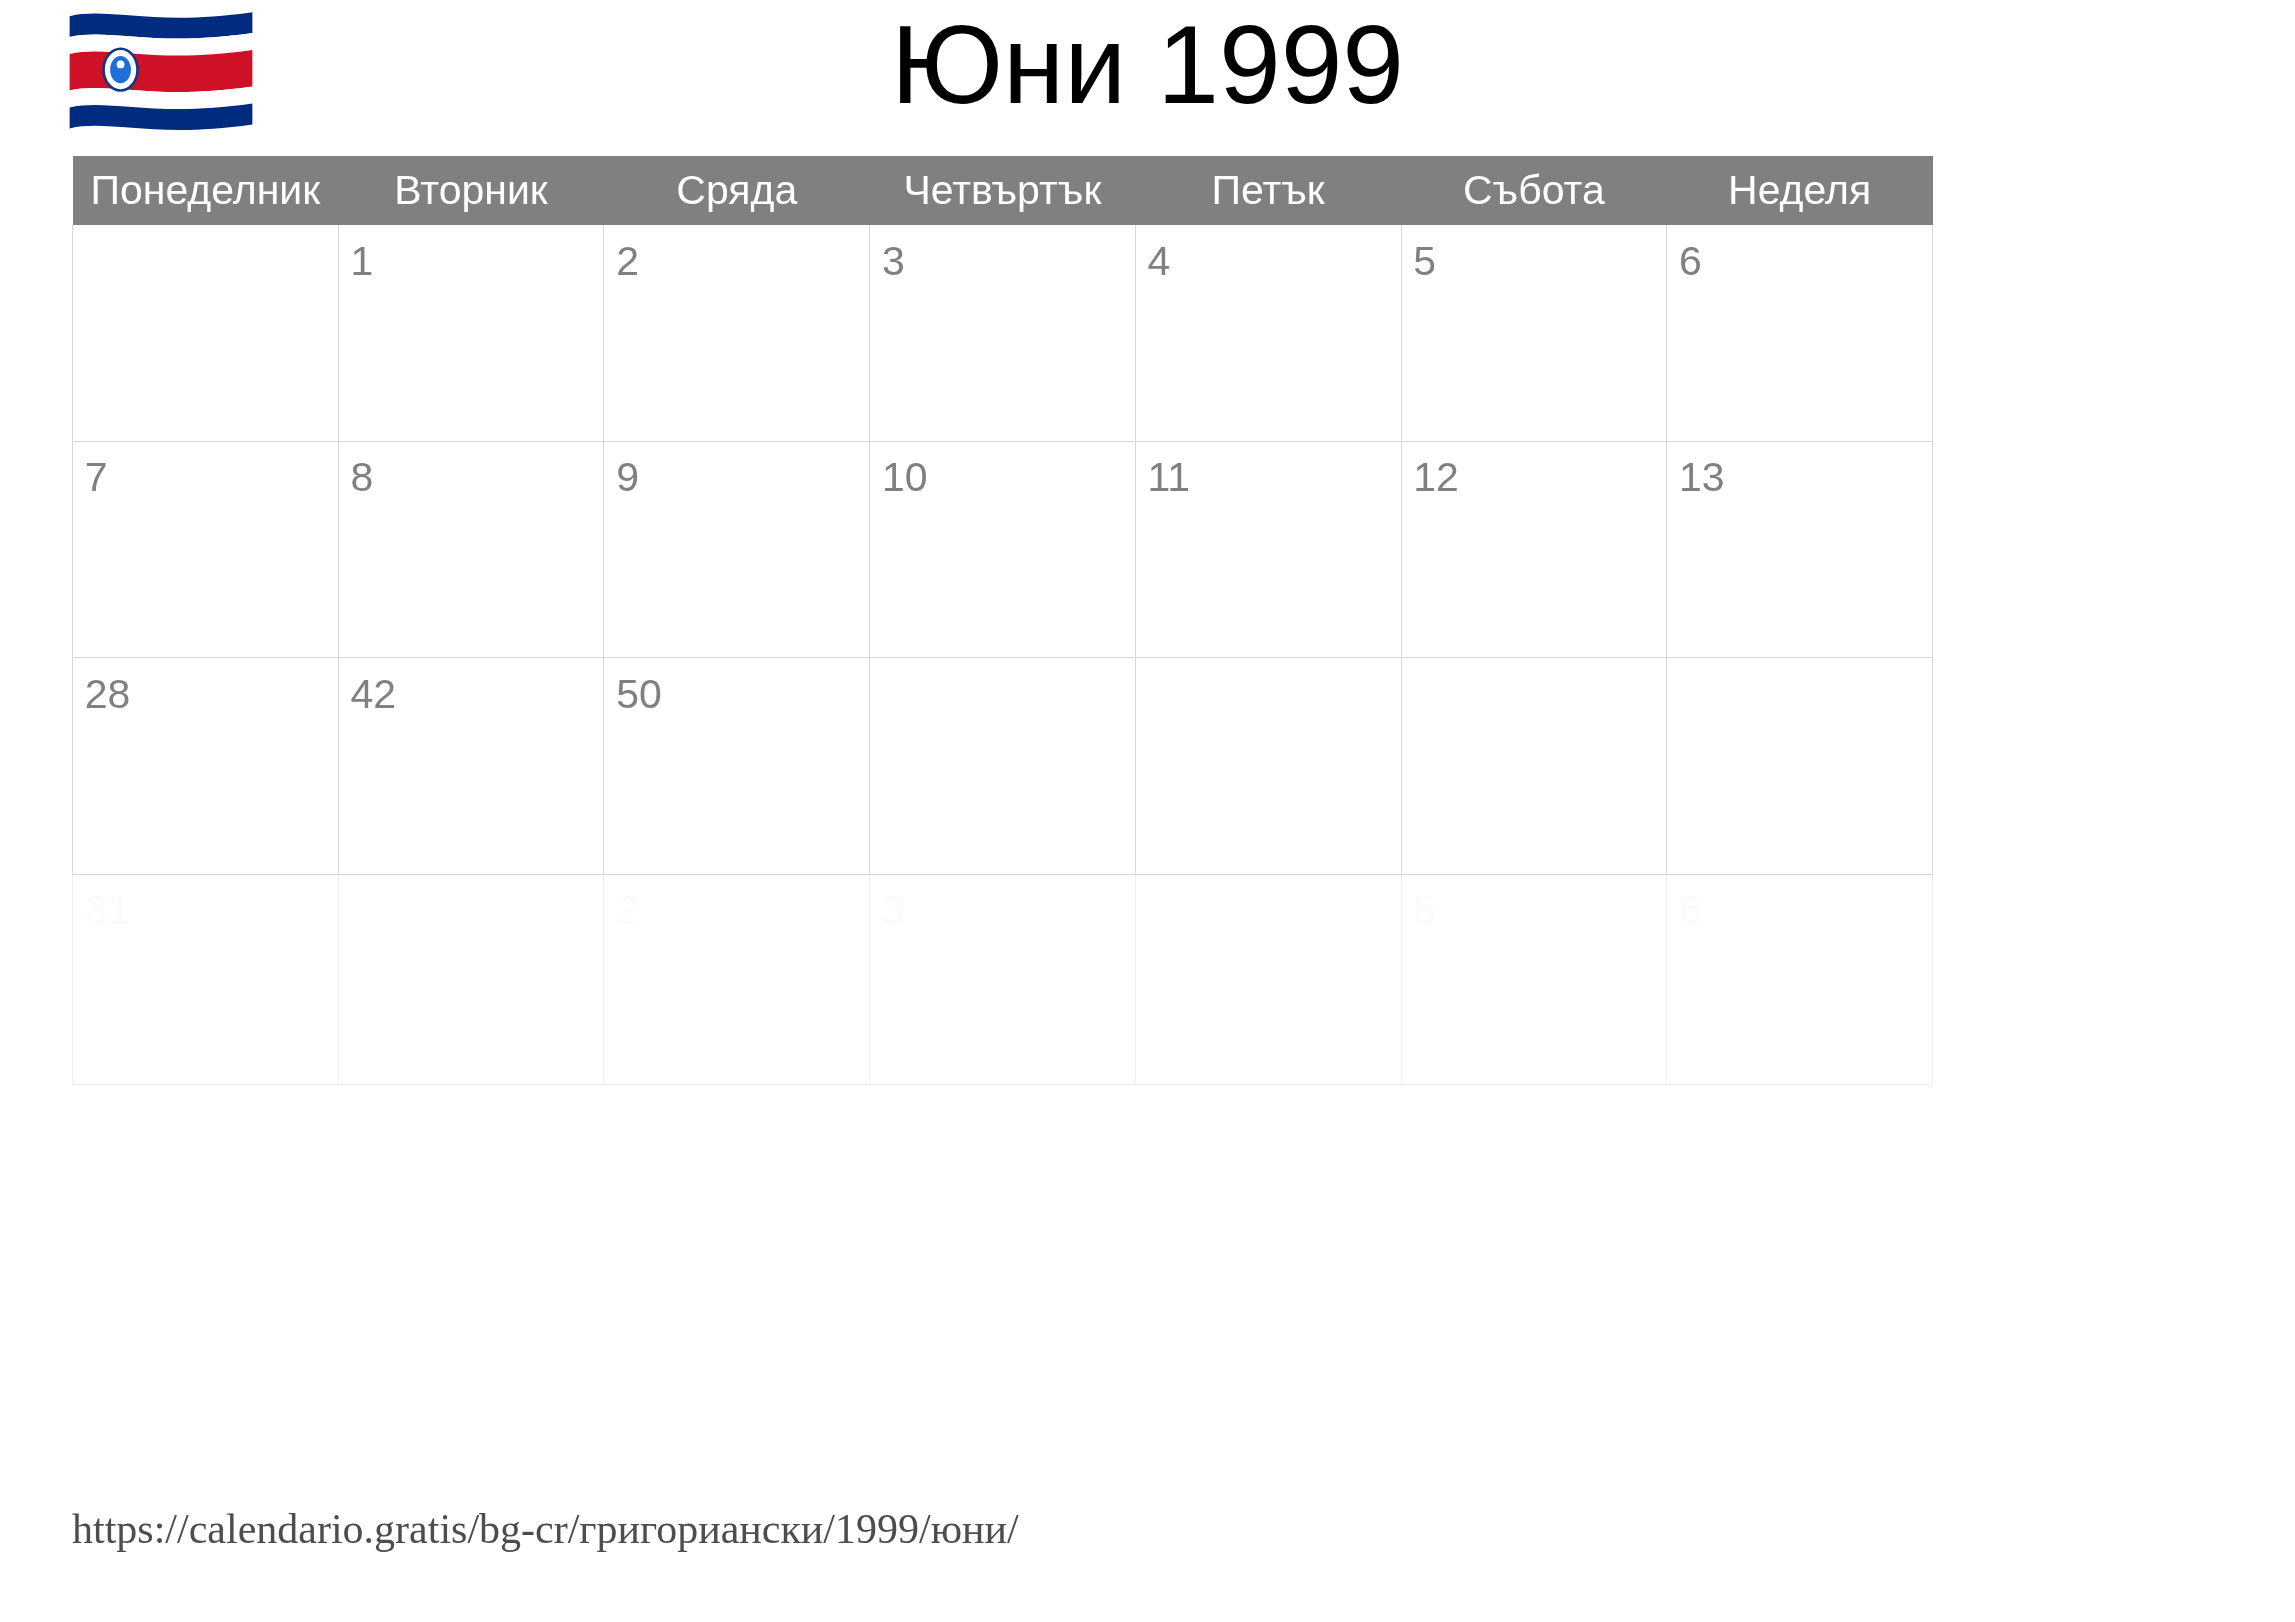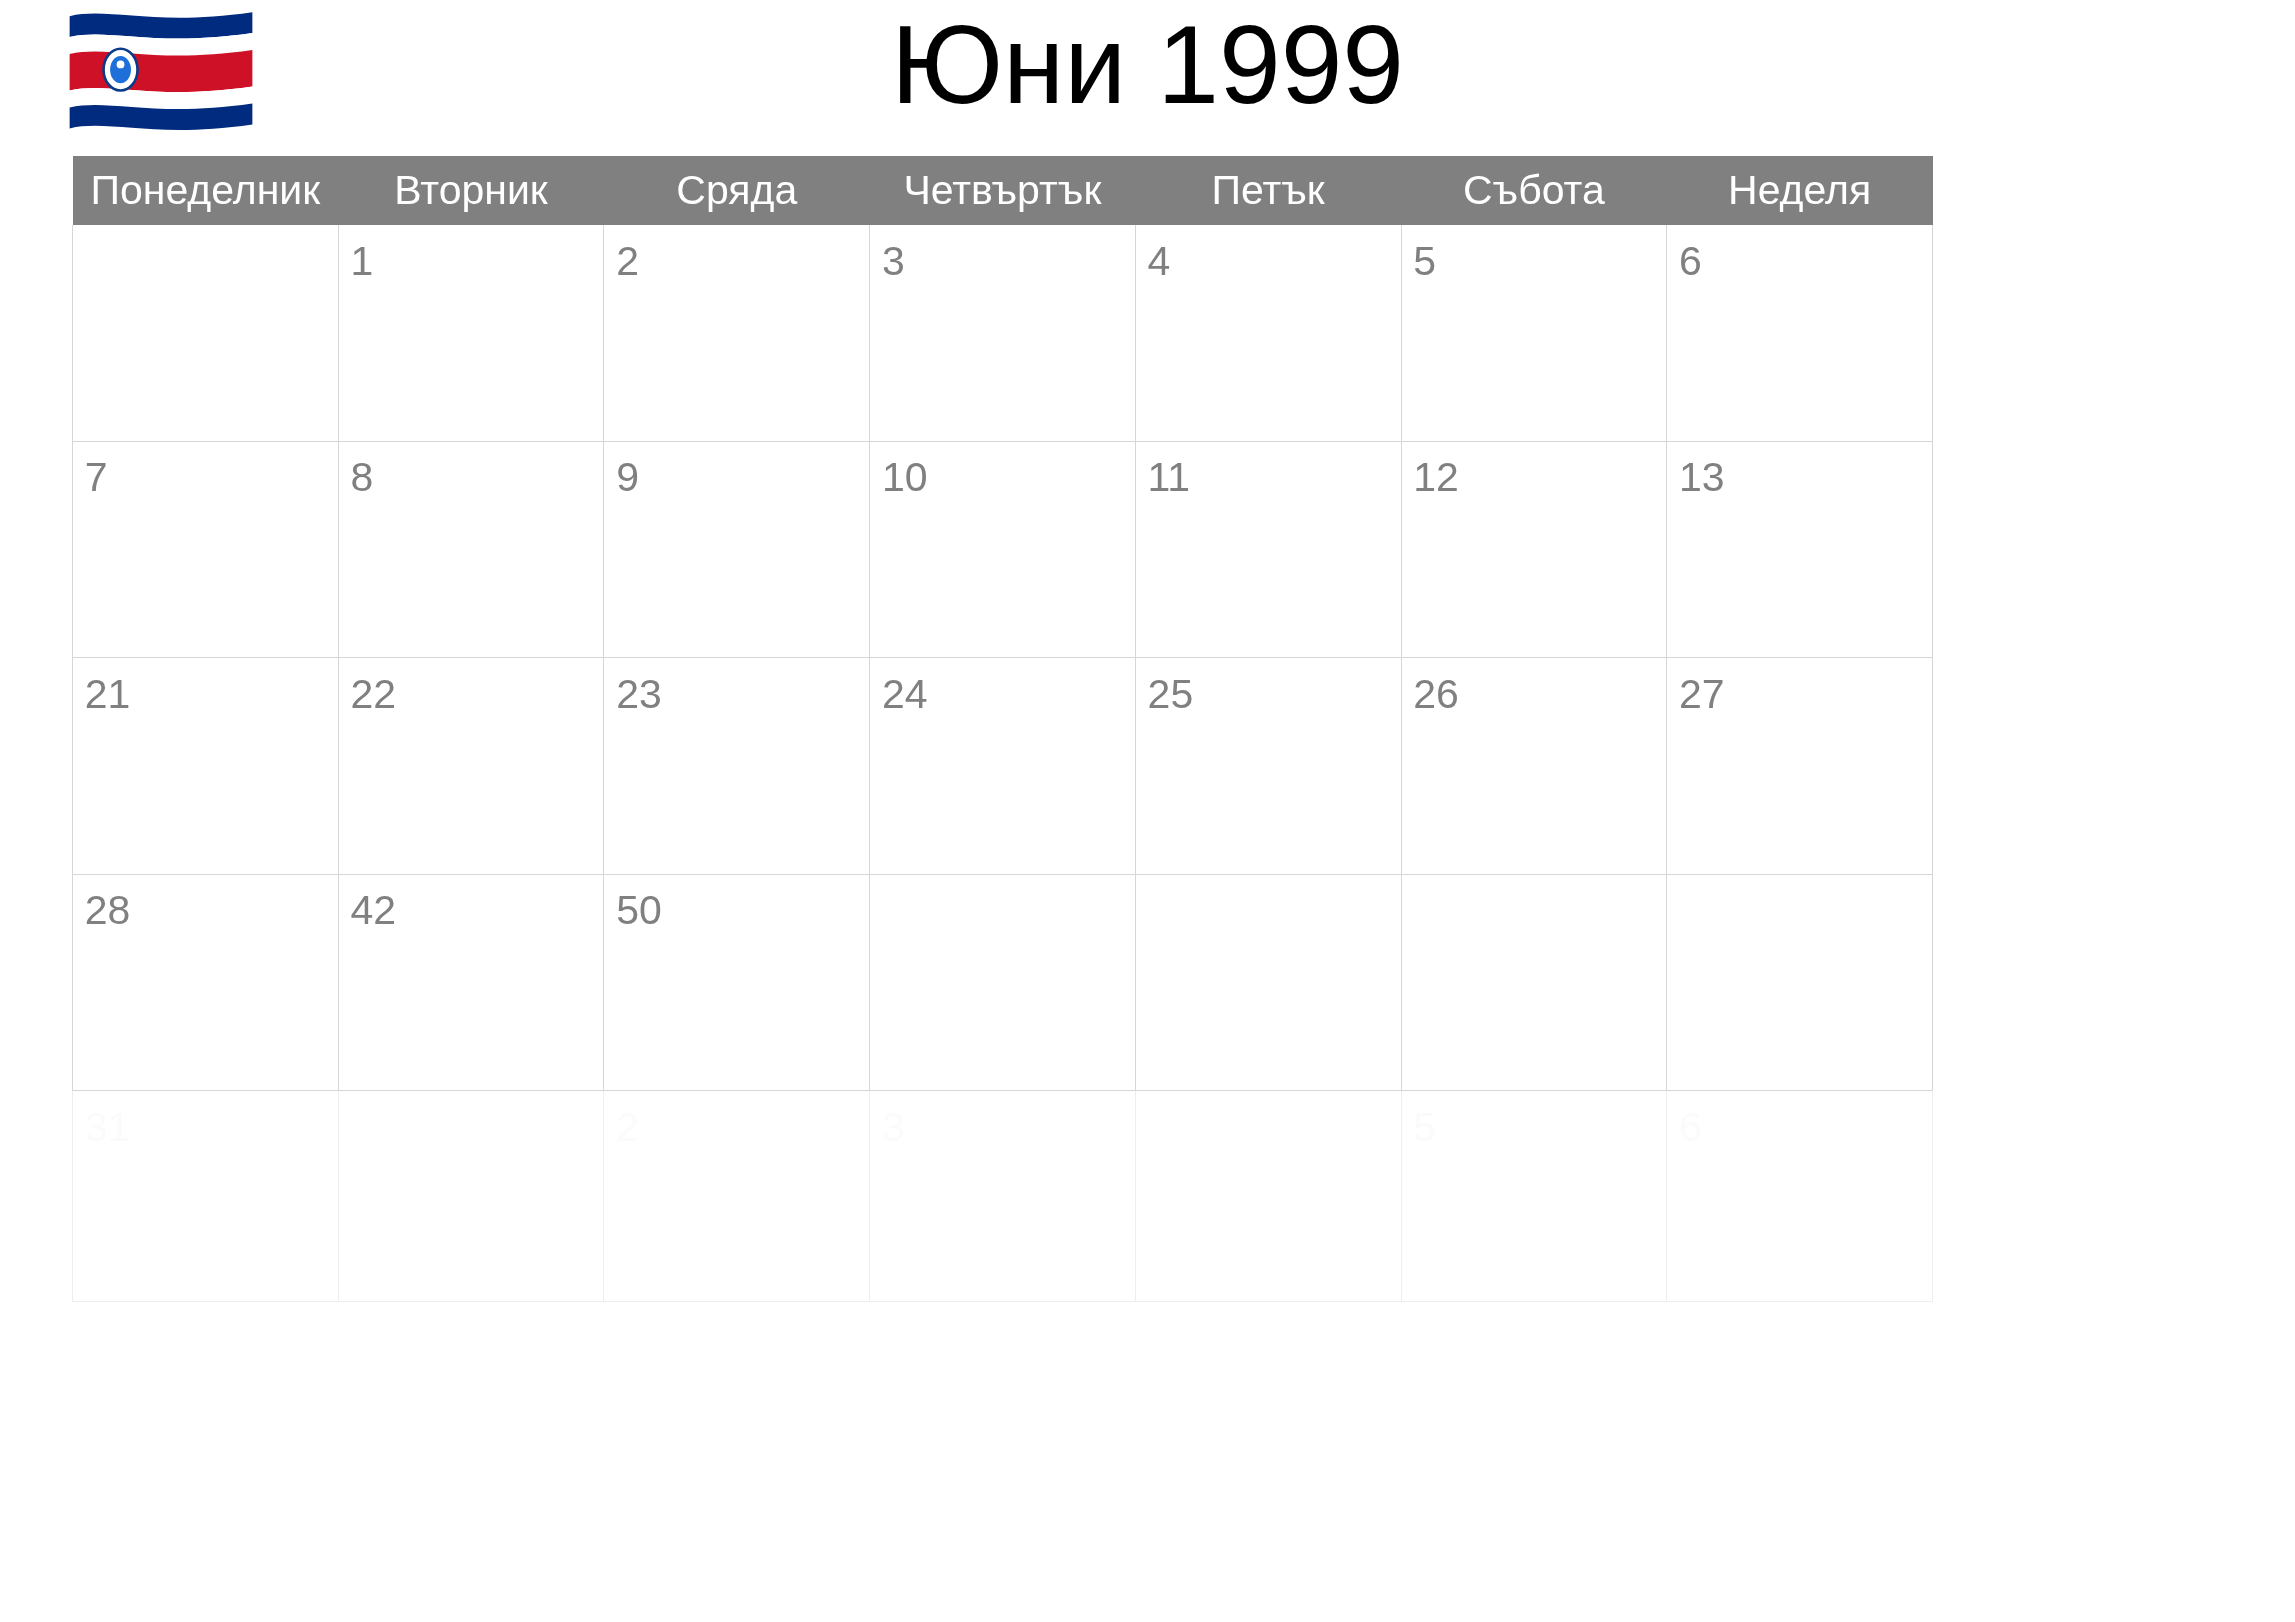--- a/index.html
+++ b/index.html
@@ -174,43 +174,20 @@
           </td>
         <td>
             <span class="daynum">12</span>
           </td>
         <td>
             <span class="daynum">13</span>
           </td>
       </tr>
       <tr>
         <td>
-            <span class="daynum">21</span>
-          </td>
-        <td>
-            <span class="daynum">22</span>
-          </td>
-        <td>
-            <span class="daynum">23</span>
-          </td>
-        <td>
-            <span class="daynum">24</span>
-          </td>
-        <td>
-            <span class="daynum">25</span>
-          </td>
-        <td>
-            <span class="daynum">26</span>
-          </td>
-        <td>
-            <span class="daynum">27</span>
-          </td>
-      </tr>
-      <tr>
-        <td>
             <span class="daynum">28</span>
           </td>
         <td>
             <span class="daynum">42</span>
           </td>
         <td>
             <span class="daynum">50</span>
           </td>
         <td>
             <span class="daynum"></span>
@@ -244,15 +221,16 @@
         <td class="ghost">
             <span class="daynum">5</span>
           </td>
         <td class="ghost">
             <span class="daynum">6</span>
           </td>
       </tr>
     </tbody>
   </table>
 
+  <div class="footer-url">https://calendario.gratis/bg-cr/григориански/1999/юни/</div>
 
 </div>
 
 
 </body></html>

